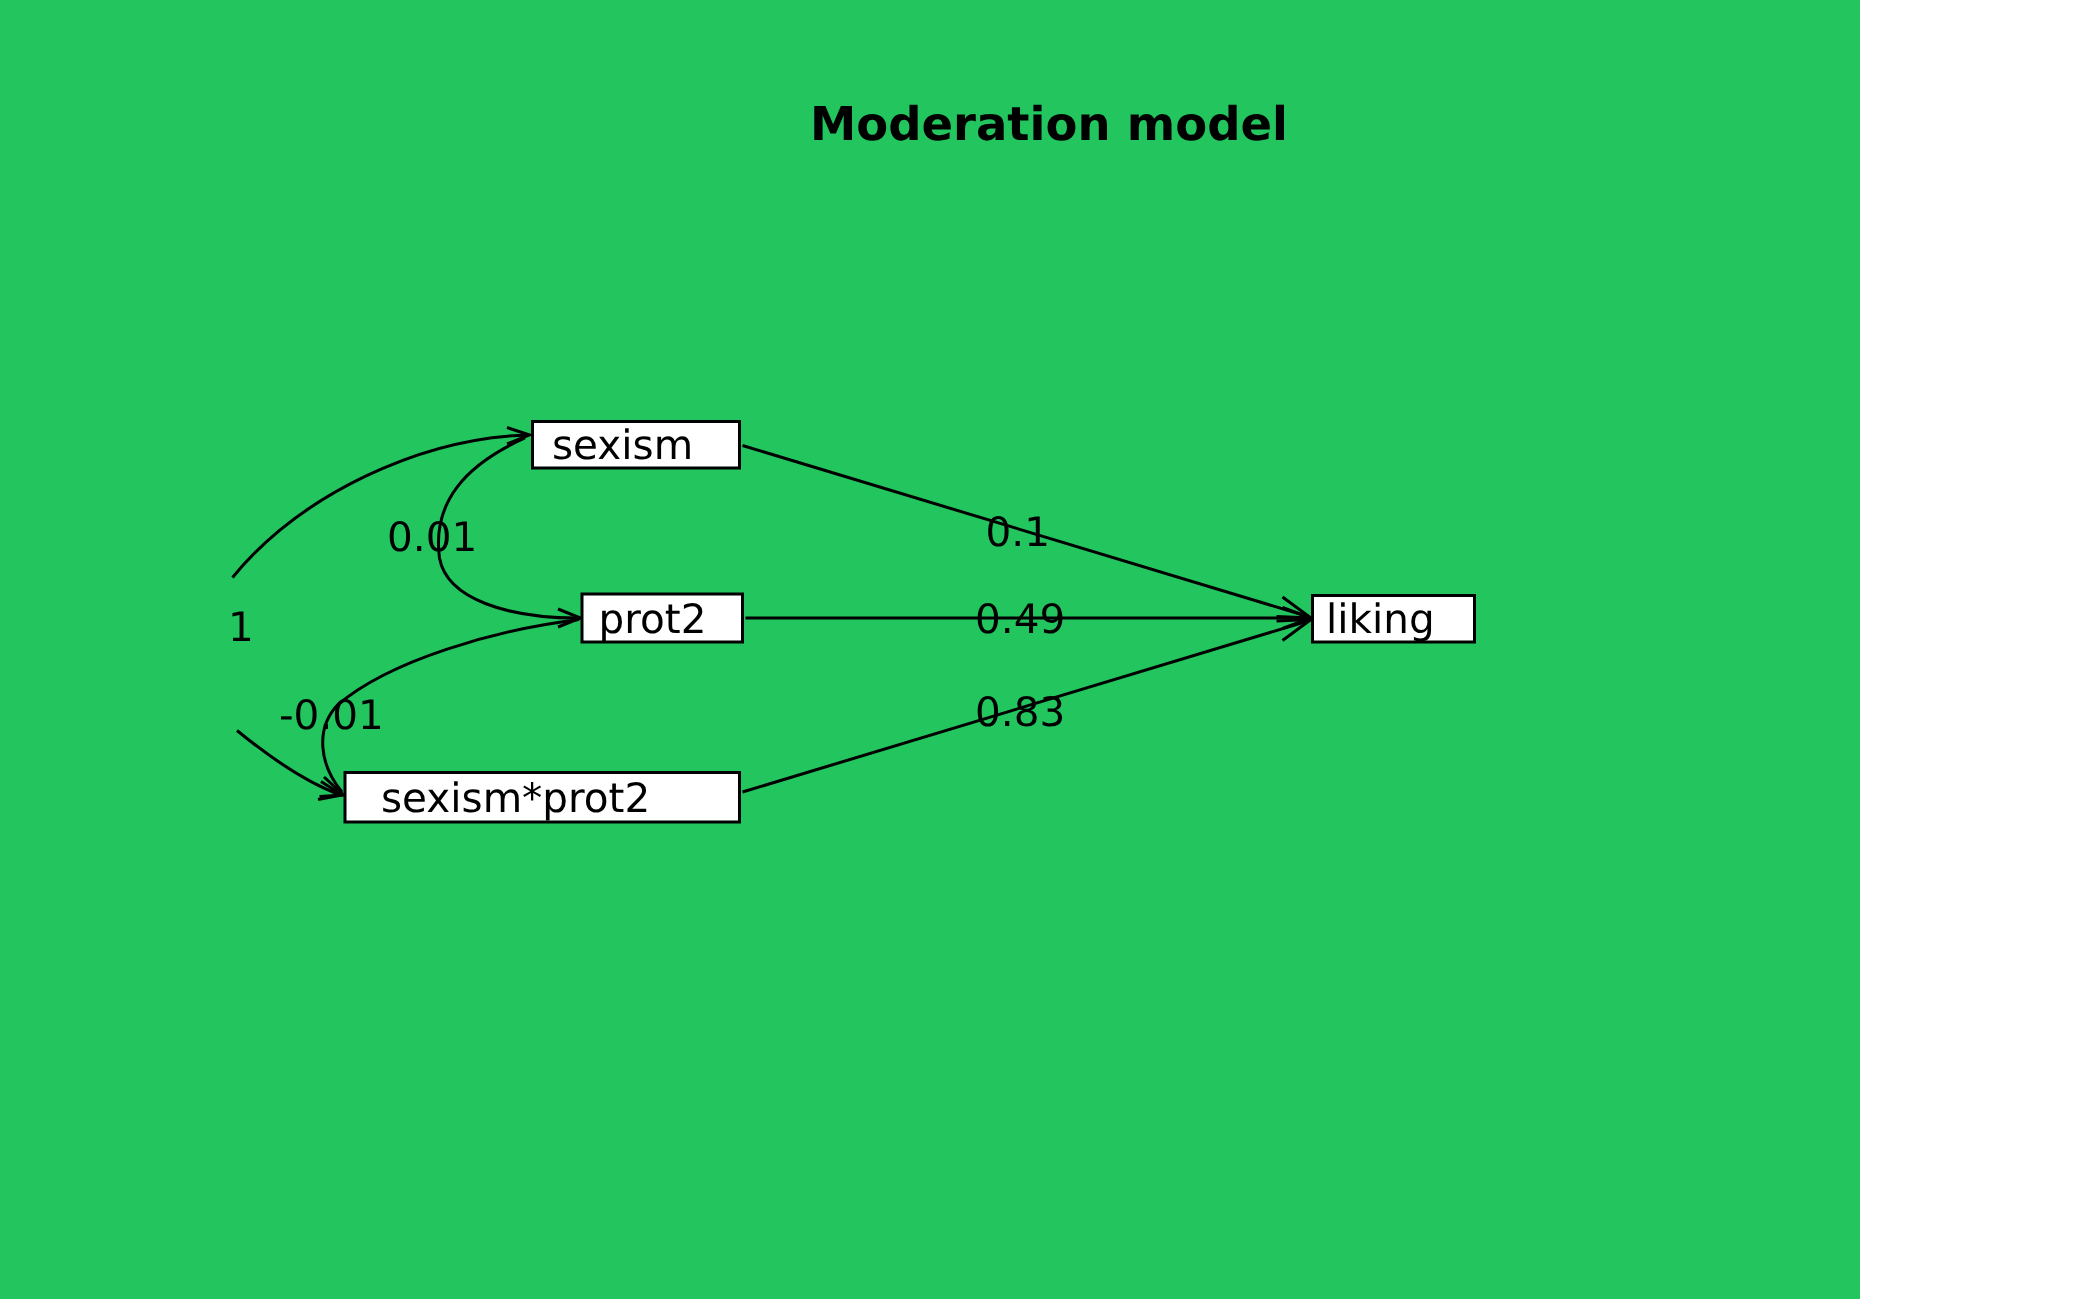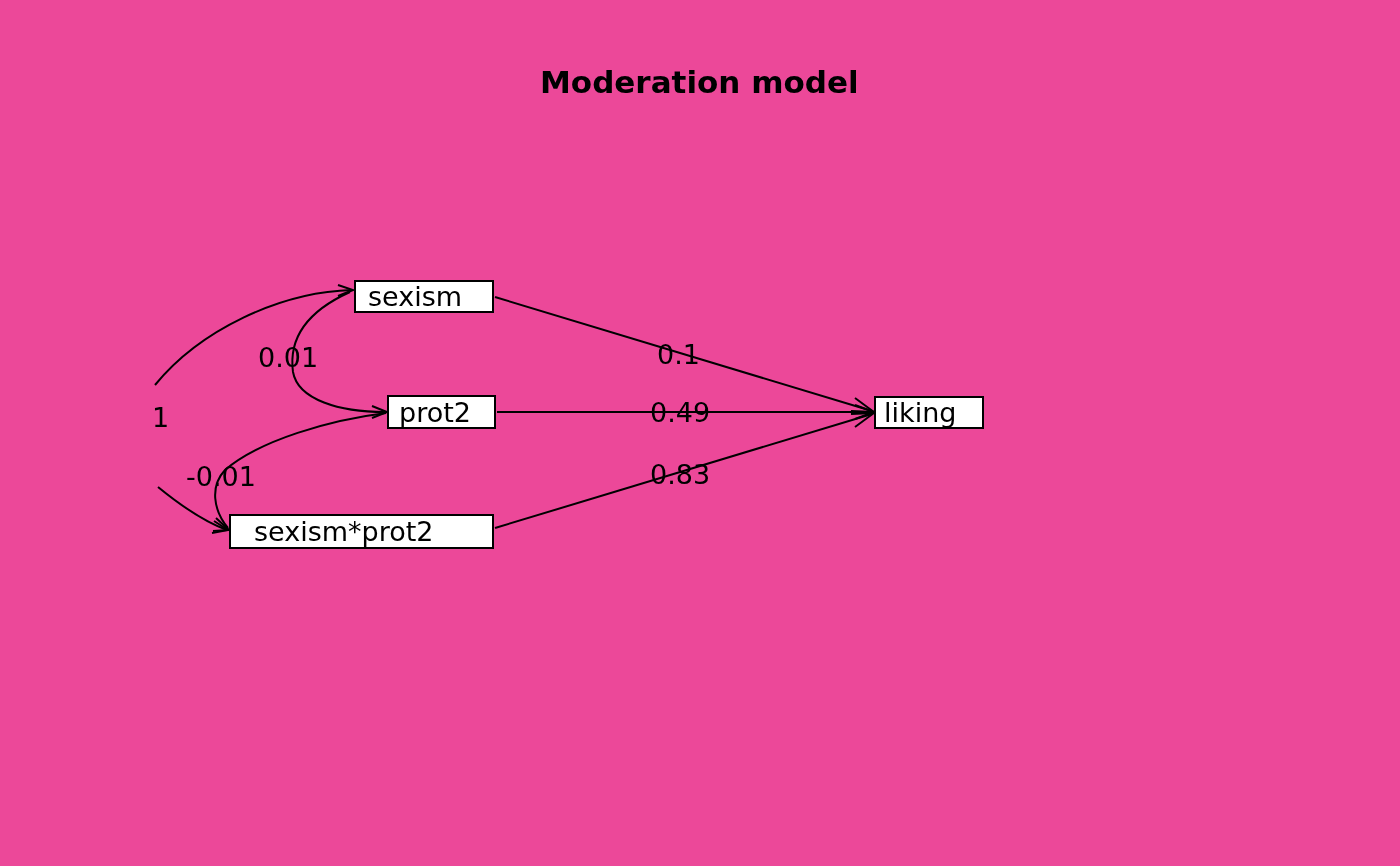--- a/index.html
+++ b/index.html
@@ -5,23 +5,23 @@
   html, body {
     margin: 0;
     padding: 0;
     background: #ffffff;
   }
   body {
     font-family: "DejaVu Sans", "Liberation Sans", sans-serif;
   }
   #canvas {
     position: relative;
-    width: 1400px;
+    width: 1240px;
     height: 866px;
-    background: #ec4899;
+    background: #22c55e;
     overflow: hidden;
   }
   #diagram-svg {
     position: absolute;
     left: 0;
     top: 0;
     width: 1400px;
     height: 866px;
   }
   .title-text {

